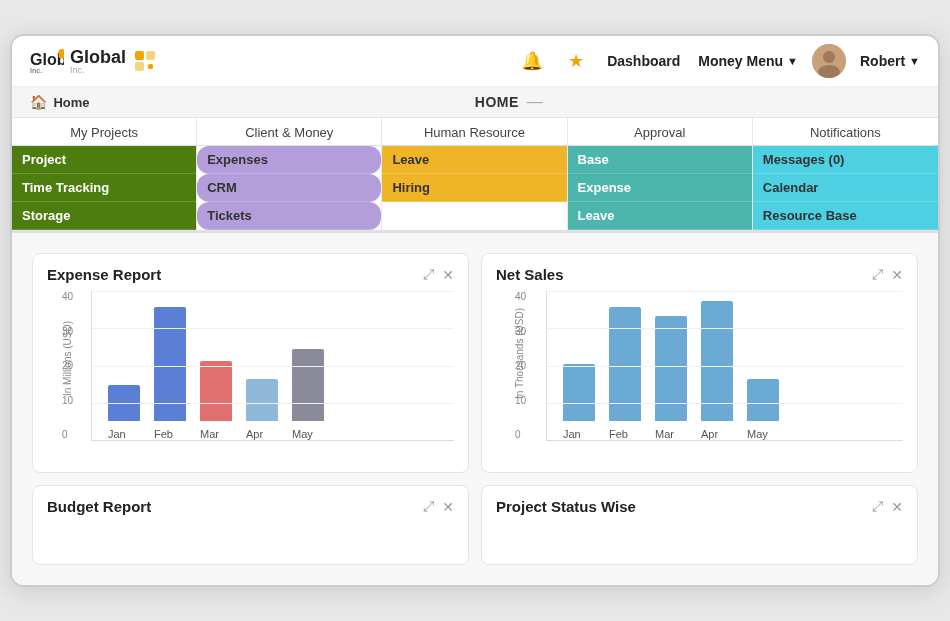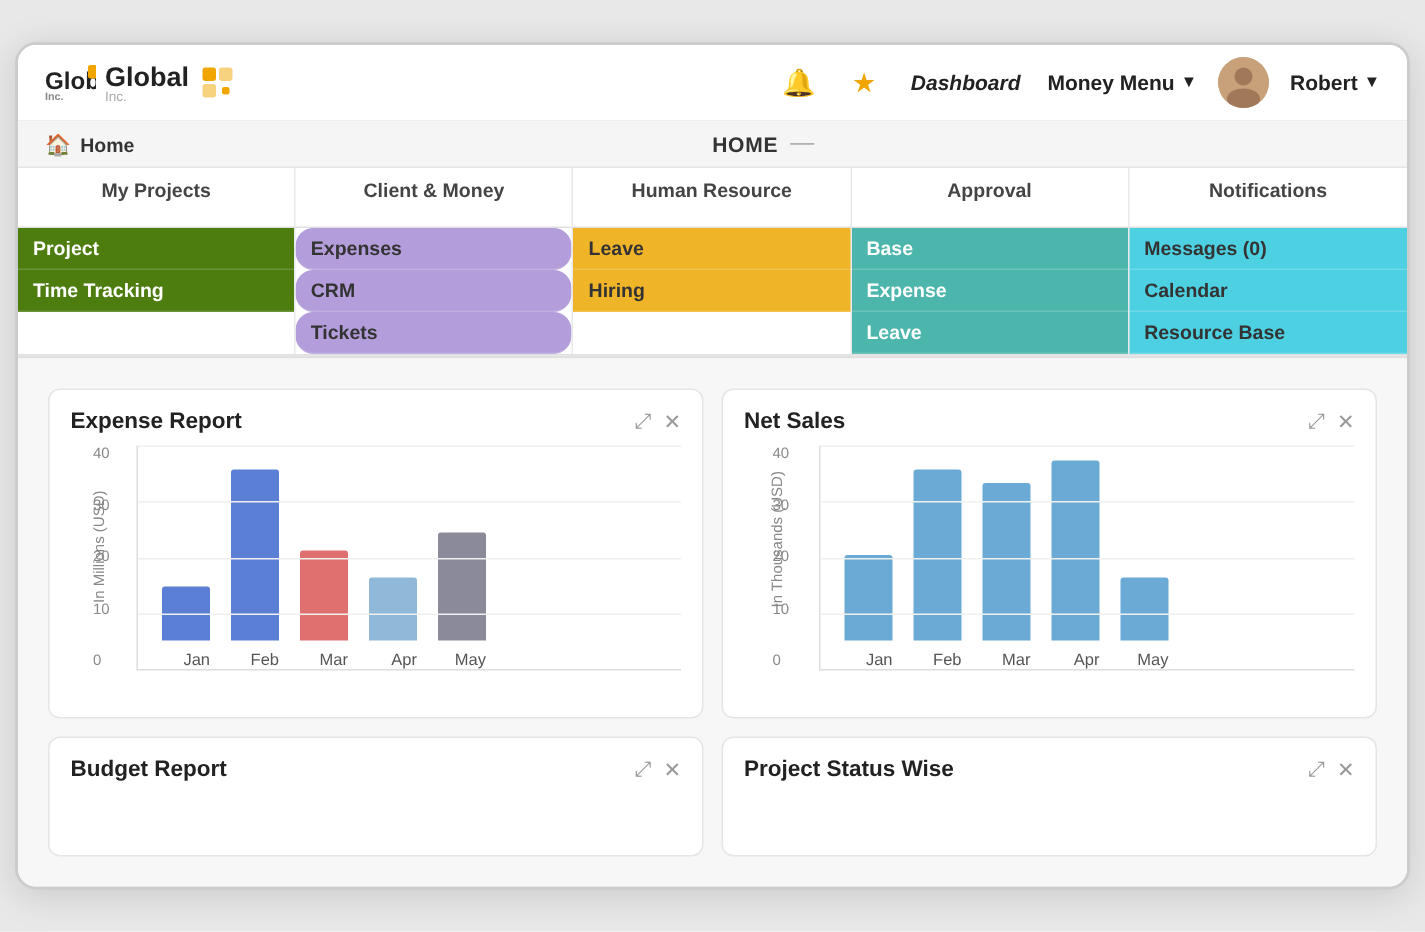--- a/index.html
+++ b/index.html
@@ -45,21 +45,20 @@
       font-size: 18px;
       color: #444;
       cursor: pointer;
       padding: 2px 5px;
     }
     .nav-dashboard {
       font-size: 14px;
       font-weight: 600;
       color: #222;
       padding: 0 4px;
-      font-style: italic;
     }
     .nav-fullmenu {
       font-size: 14px;
       font-weight: 600;
       color: #222;
       display: flex;
       align-items: center;
       gap: 4px;
       cursor: pointer;
     }
@@ -115,23 +114,23 @@
     }
     
     .menu-grid {
       display: grid;
       grid-template-columns: repeat(5, 1fr);
       border-bottom: 1.5px solid #e0e0e0;
     }
     .menu-col-header {
       text-align: center;
       font-size: 13px;
-      font-weight: 700;
+      font-weight: 400;
       color: #444;
-      padding: 7px 4px 17px;
+      padding: 7px 4px 5px;
       border-right: 1px solid #e8e8e8;
     }
     .menu-col-header:last-child { border-right: none; }
     .menu-items-col {
       display: flex;
       flex-direction: column;
       gap: 0;
       border-right: 1px solid #e8e8e8;
     }
     .menu-items-col:last-child { border-right: none; }
@@ -182,21 +181,21 @@
       align-items: center;
     }
     .widget-action-icon {
       font-size: 14px;
       color: #999;
       cursor: pointer;
     }
     .bar-group {
       display: flex;
       flex-direction: column;
-      align-items: flex-end;
+      align-items: flex-start;
       gap: 4px;
     }
     .bar {
       width: 32px;
       border-radius: 2px 2px 0 0;
     }
     .bar-label {
       font-size: 11px;
       color: #555;
       margin-top: 3px;
@@ -267,20 +266,21 @@
       <div class="menu-col-header">Human Resource</div>
       <div class="menu-col-header">Approval</div>
       <div class="menu-col-header">Notifications</div>
     </div>
 
     <div class="menu-grid">
 
       <div class="menu-items-col">
         <div class="menu-item color-blue">Project</div>
         <div class="menu-item color-blue">Time Tracking</div>
+        <div class="menu-item color-blue">Storage</div>
       </div>
 
       <div class="menu-items-col">
         <div class="menu-item color-purple">Expenses</div>
         <div class="menu-item color-purple">CRM</div>
         <div class="menu-item color-purple">Tickets</div>
       </div>
 
       <div class="menu-items-col">
         <div class="menu-item color-orange">Leave</div>

